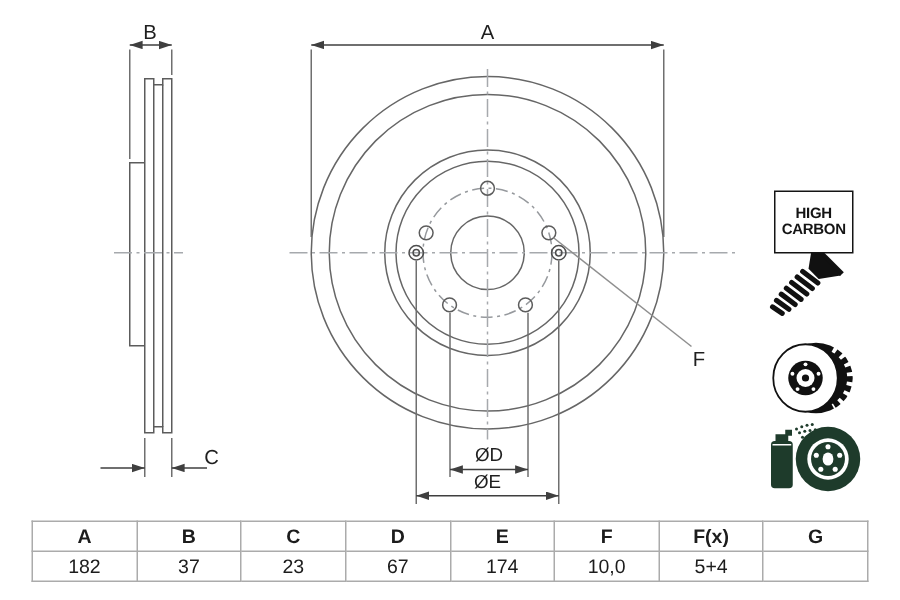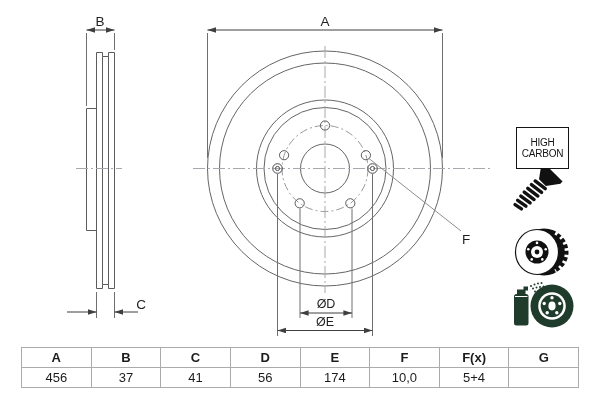--- a/index.html
+++ b/index.html
@@ -6,21 +6,21 @@
   #stage{position:relative;width:600px;height:400px;background:#ffffff;overflow:hidden;
          font-family:"Liberation Sans",sans-serif;}
   #drawing{position:absolute;left:0;top:0;}
   svg text{font-family:"Liberation Sans",sans-serif;fill:#1f1f1f;}
   .dimlabel{font-size:13.5px;}
   .dialabel{font-size:12.5px;}
   
   #hc-box{position:absolute;left:516px;top:127px;width:51px;height:40px;
           border:1.6px solid #141414;background:#fff;display:flex;flex-direction:column;
           align-items:center;justify-content:center;line-height:1.15;}
-  #hc-box span{font-weight:normal;font-size:10px;letter-spacing:-0.2px;color:#141414;}
+  #hc-box span{font-weight:bold;font-size:10px;letter-spacing:-0.2px;color:#141414;}
   
   .icon{position:absolute;}
   #screw-icon{left:511px;top:168px;}
   #vented-icon{left:514px;top:227px;}
   #coated-icon{left:508px;top:279px;}
   
   #spec-table{position:absolute;left:21px;top:347px;width:558px;border-collapse:collapse;
               table-layout:fixed;background:#fff;}
   #spec-table td,#spec-table th{border:1px solid #ababab;height:19px;text-align:center;
               vertical-align:middle;font-size:13px;color:#1c1c1c;padding:0;}
@@ -192,24 +192,24 @@
         <th>A</th>
         <th>B</th>
         <th>C</th>
         <th>D</th>
         <th>E</th>
         <th>F</th>
         <th>F(x)</th>
         <th>G</th>
       </tr>
       <tr>
-        <td>456</td>
+        <td>182</td>
         <td>37</td>
-        <td>41</td>
-        <td>56</td>
+        <td>23</td>
+        <td>67</td>
         <td>174</td>
         <td>10,0</td>
         <td>5+4</td>
         <td></td>
       </tr>
     </tbody>
   </table>
 
 </div>
 

